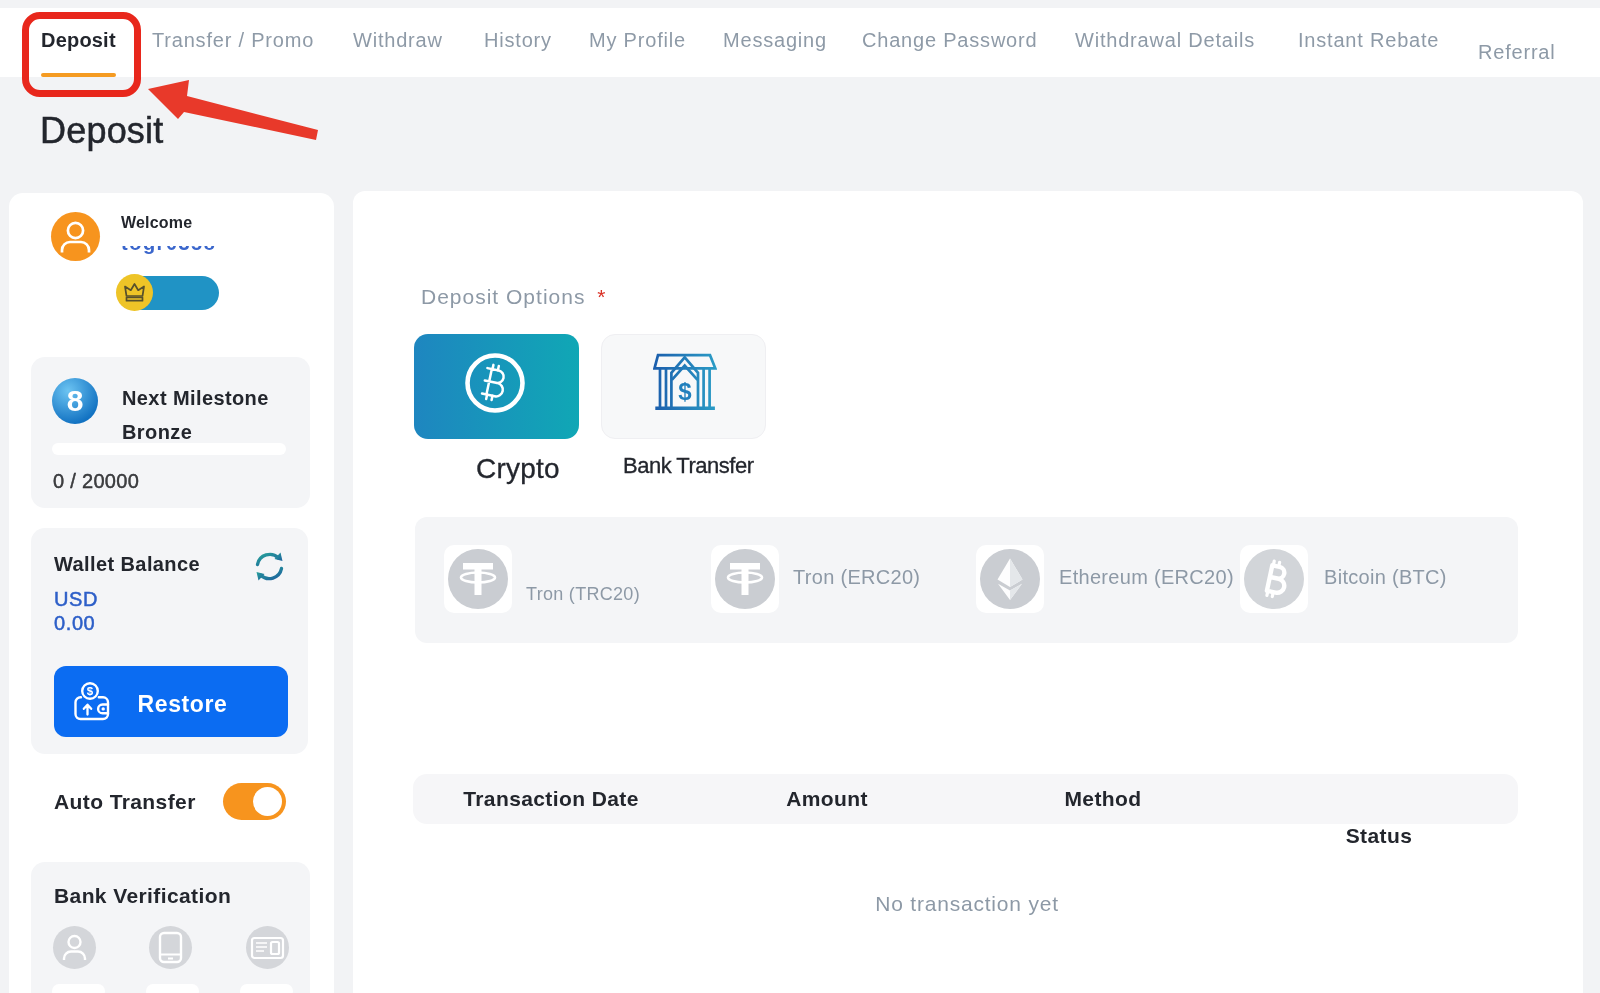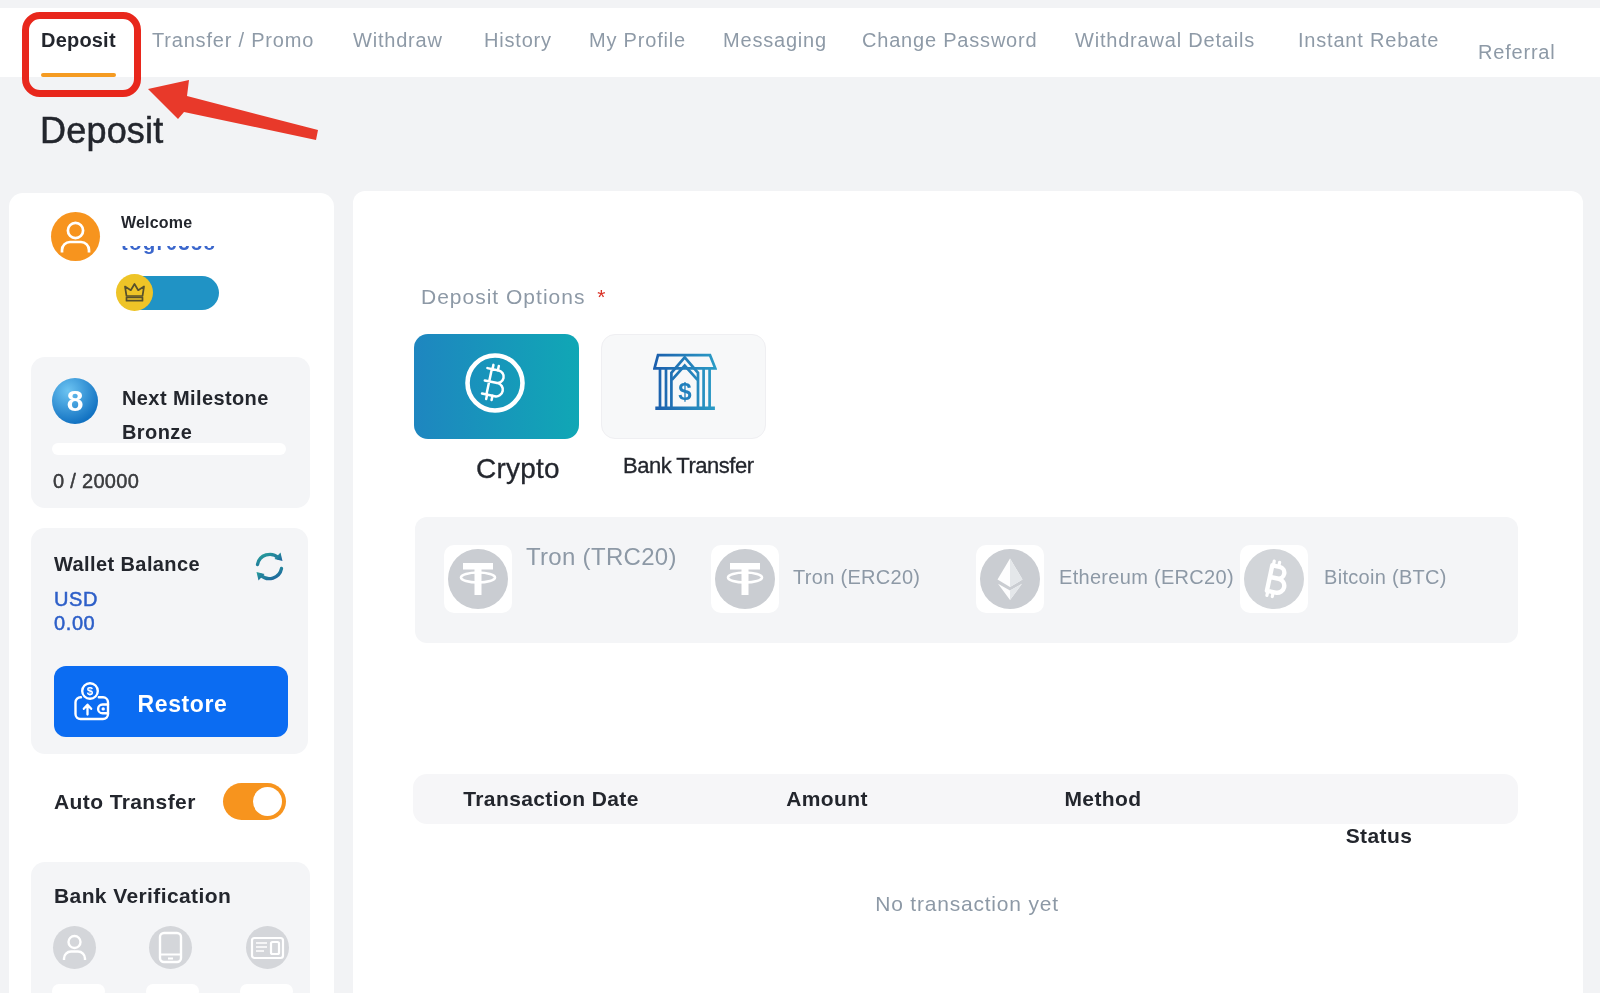--- a/index.html
+++ b/index.html
@@ -154,21 +154,21 @@
 
   <div class="abs" style="left:444px;top:545px;width:68px;height:68px;background:#ffffff;border-radius:10px;"></div>
   <svg class="abs" style="left:448px;top:549px;" width="60" height="60" viewBox="0 0 60 60">
     <circle cx="30" cy="30" r="30" fill="#cacdd2"></circle>
     <g fill="#ffffff">
       <rect x="15" y="14" width="30" height="6.5"></rect>
       <rect x="26.5" y="14" width="7" height="32"></rect>
     </g>
     <ellipse cx="30" cy="28.5" rx="17" ry="5" fill="none" stroke="#ffffff" stroke-width="2.6"></ellipse>
   </svg>
-  <div class="abs t-gray" style="left:526px;top:543px;font-size:24px;letter-spacing:0.3px;">Tron (TRC20)</div>
+  <div class="abs t-gray" style="left:526px;top:584px;font-size:18px;letter-spacing:0.3px;">Tron (TRC20)</div>
 
   <div class="abs" style="left:711px;top:545px;width:68px;height:68px;background:#ffffff;border-radius:10px;"></div>
   <svg class="abs" style="left:715px;top:549px;" width="60" height="60" viewBox="0 0 60 60">
     <circle cx="30" cy="30" r="30" fill="#cacdd2"></circle>
     <g fill="#ffffff">
       <rect x="15" y="14" width="30" height="6.5"></rect>
       <rect x="26.5" y="14" width="7" height="32"></rect>
     </g>
     <ellipse cx="30" cy="28.5" rx="17" ry="5" fill="none" stroke="#ffffff" stroke-width="2.6"></ellipse>
   </svg>

